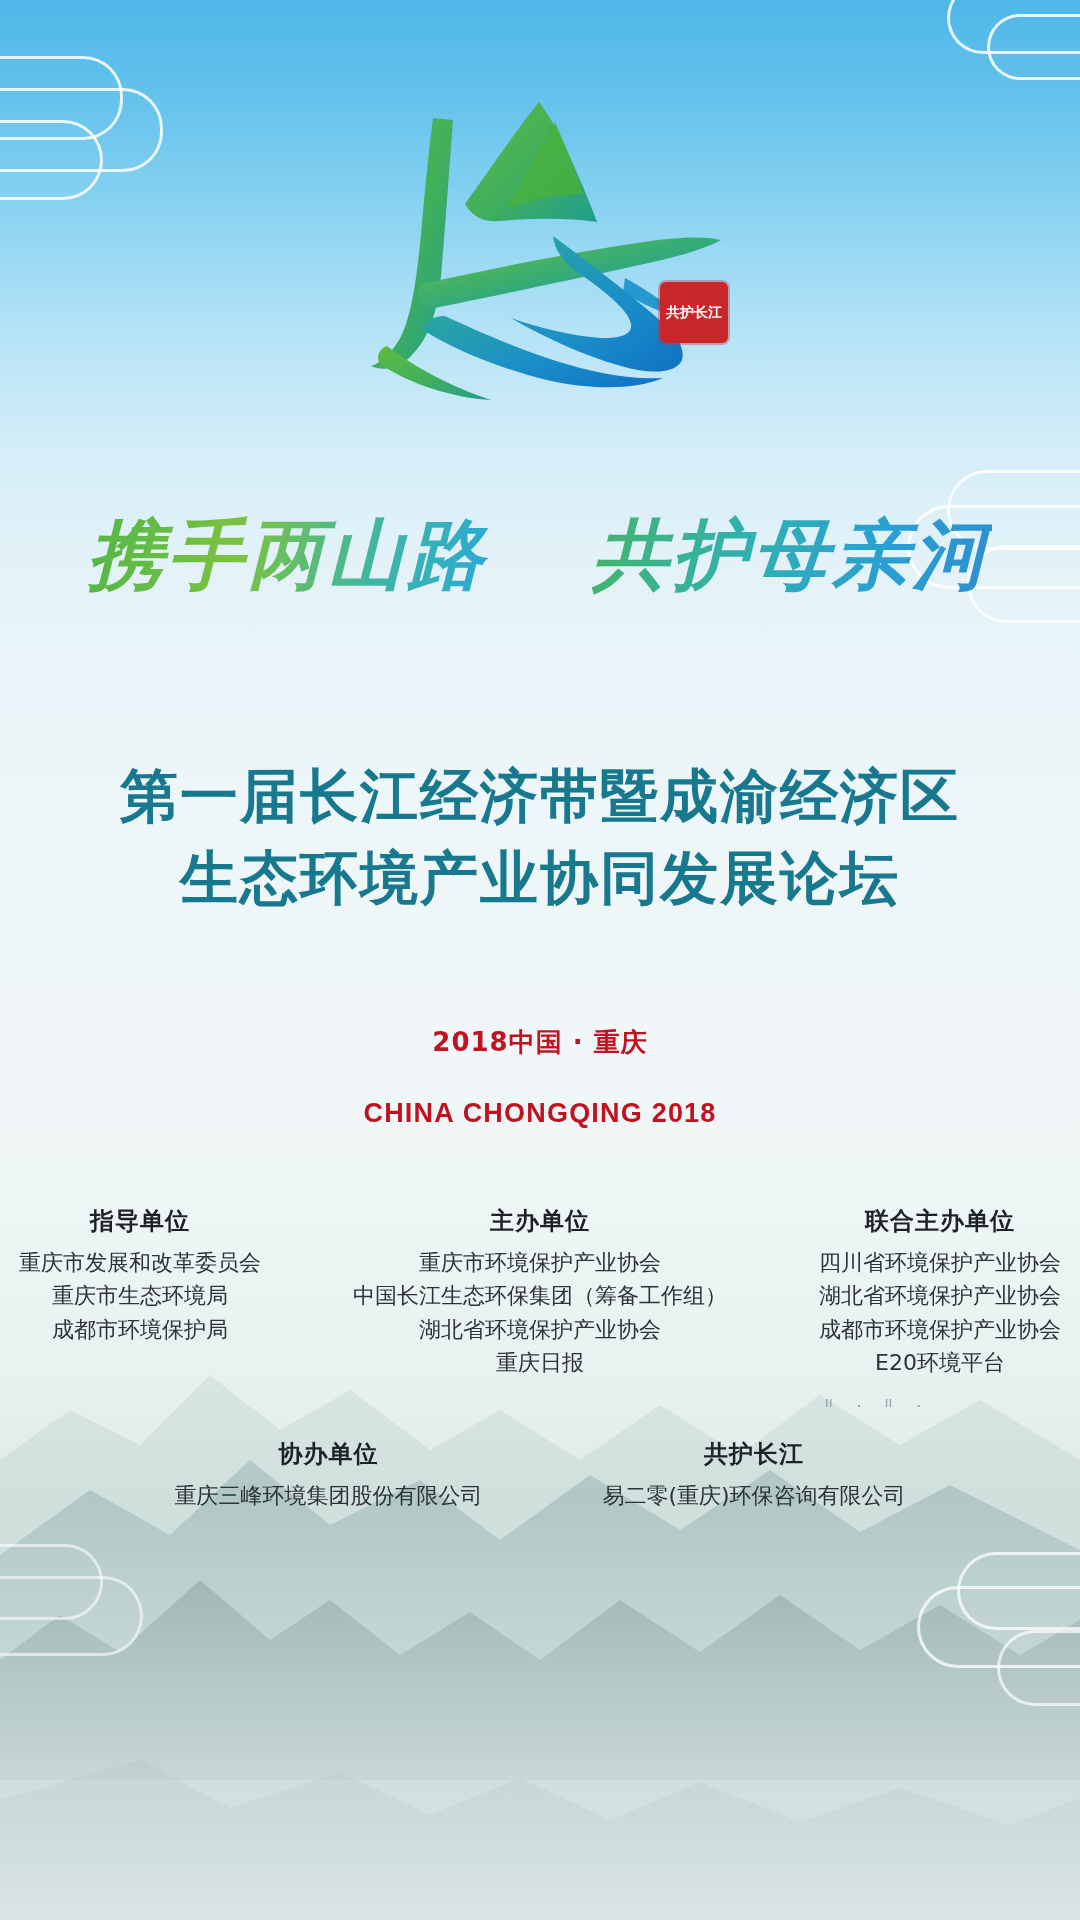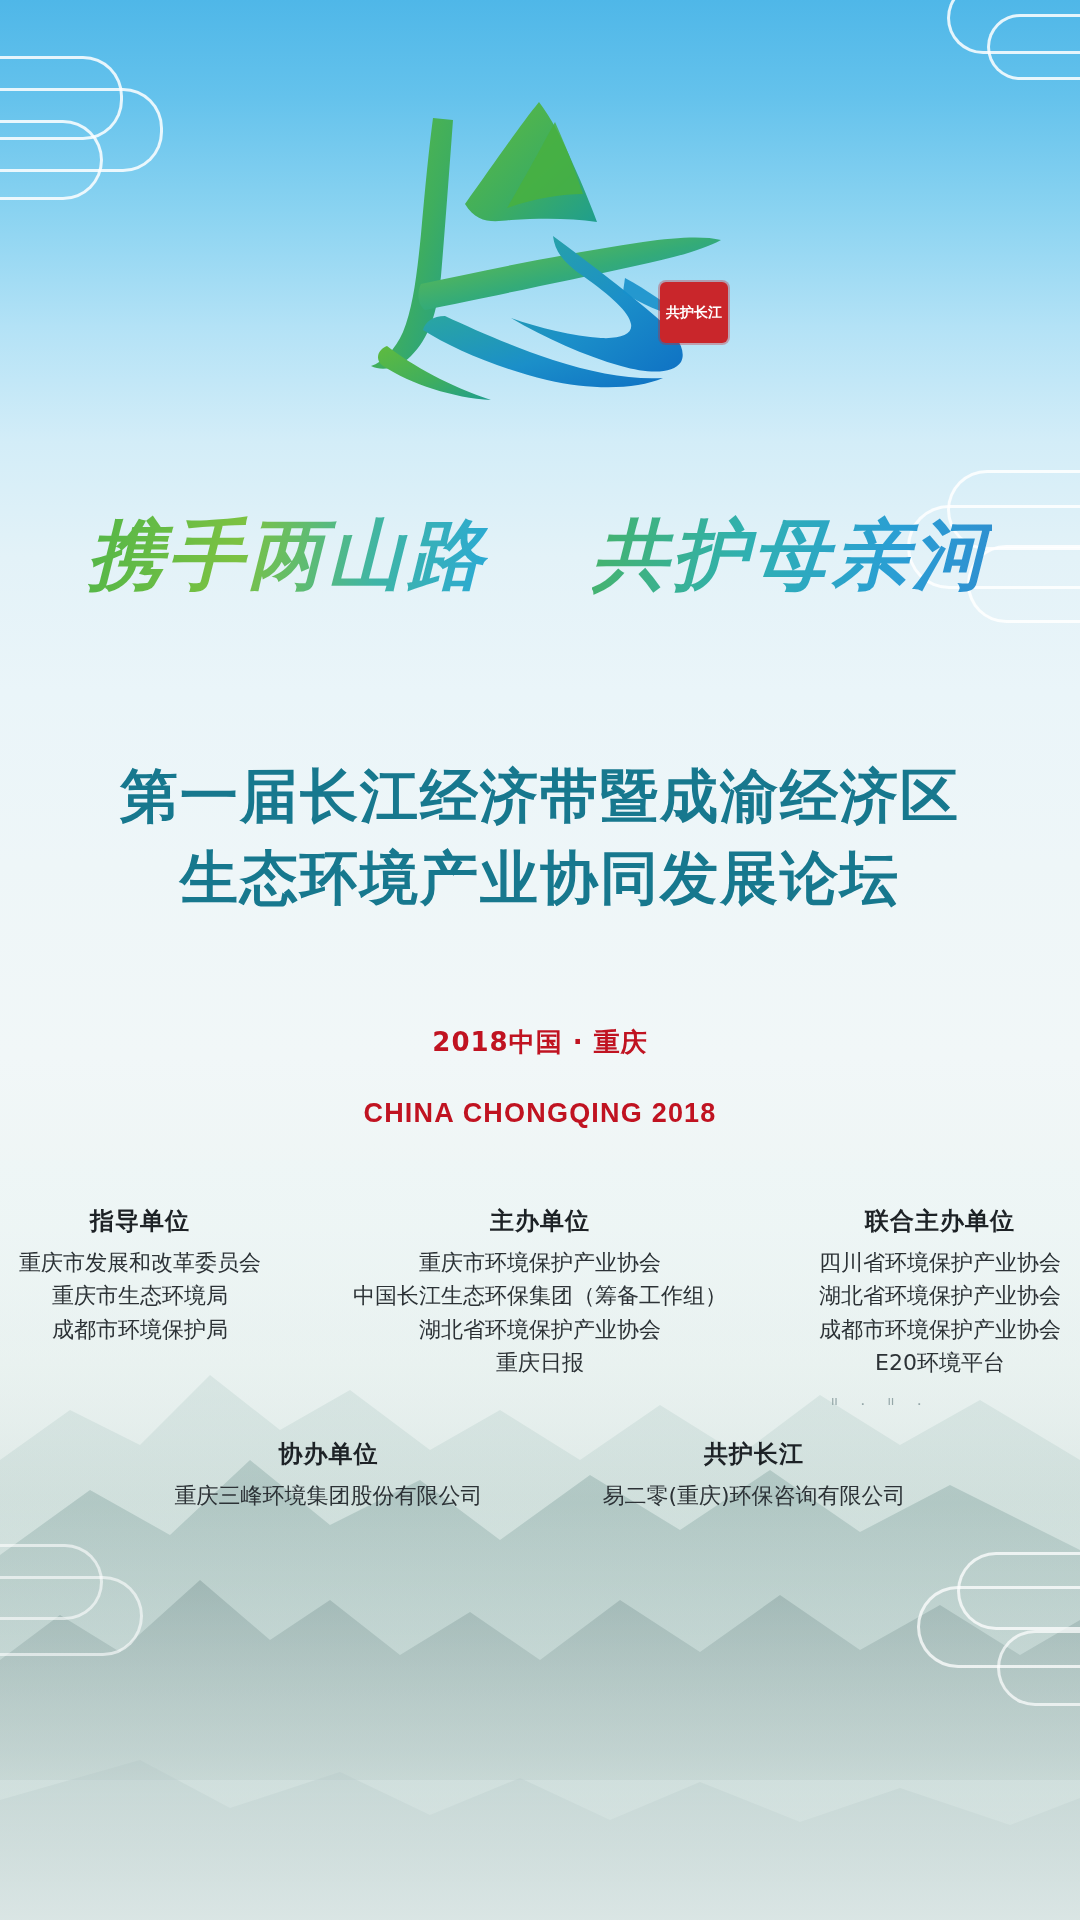--- a/index.html
+++ b/index.html
@@ -88,21 +88,21 @@
   #orgs{position:absolute;left:0;right:0;top:1205px;}
   .orgrow{display:flex;justify-content:center;align-items:flex-start;}
   .orgrow.r1{gap:92px;}
   .orgrow.r2{gap:120px;margin-top:58px;}
   .orgcol{text-align:center;color:#2a2f33;min-width:210px;}
   .orghead{font-size:24px;font-weight:bold;letter-spacing:1px;margin-bottom:9px;color:#1d2226;
            font-family:"DejaVu Sans","Liberation Sans",sans-serif;}
   .orgitem{font-size:22px;line-height:1.52;color:#2c3236;white-space:nowrap;
            font-family:"DejaVu Sans","Liberation Sans",sans-serif;}
 
-  .birds{position:absolute;right:150px;top:1395px;color:#7a8f92;font-size:17px;letter-spacing:9px;opacity:.75;}
+  .birds{position:absolute;right:150px;top:1395px;color:#7a8f92;font-size:20px;letter-spacing:9px;opacity:.75;}
 </style>
 </head>
 <body>
 
 <div id="poster">
 
   <div class="cloud cl-tl1"></div>
   <div class="cloud cl-tl2"></div>
   <div class="cloud cl-tl3"></div>
   <div class="cloud cl-tr1"></div>

